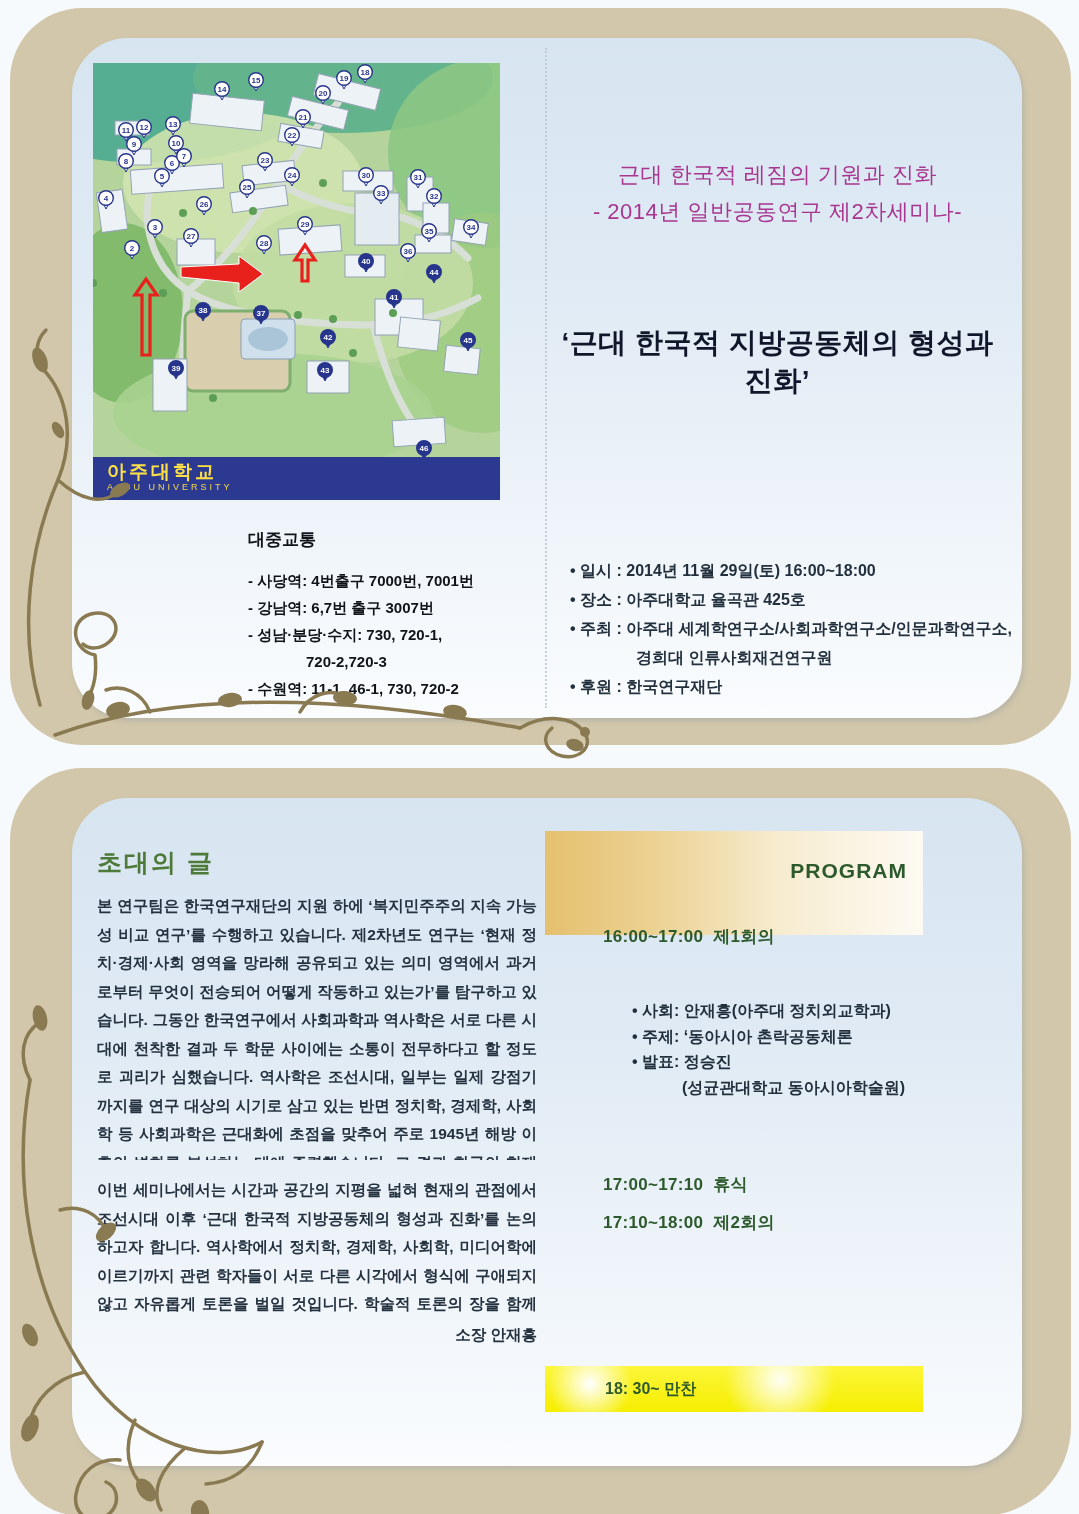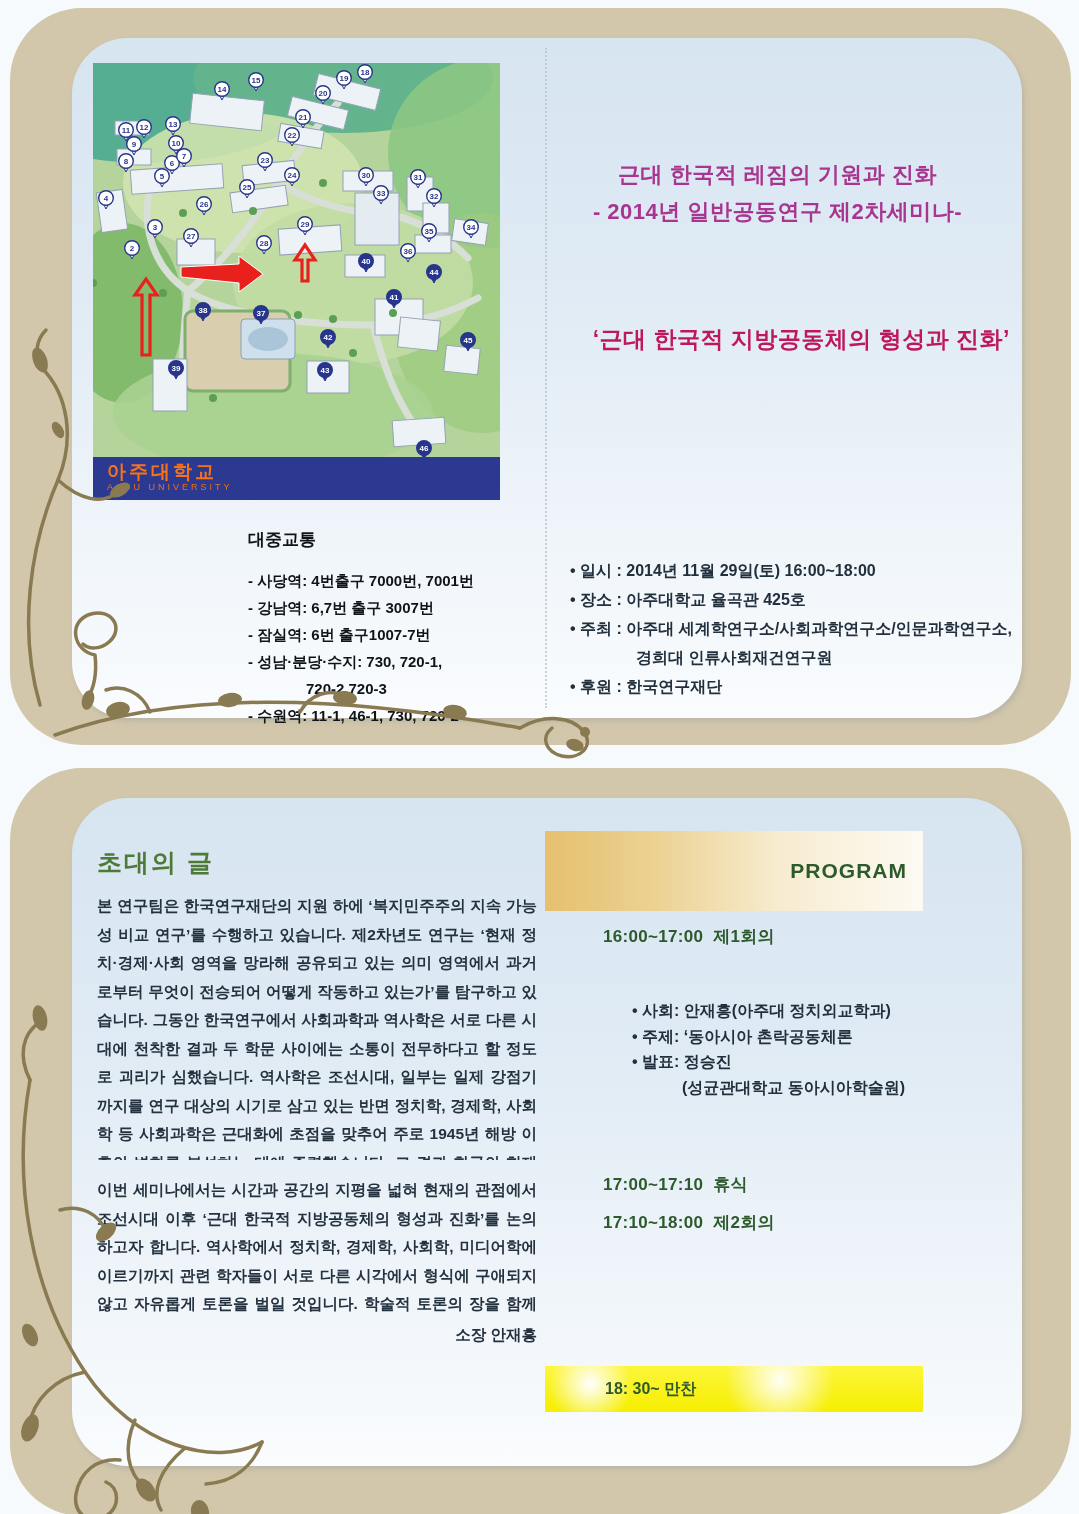--- a/index.html
+++ b/index.html
@@ -14,48 +14,48 @@
         background:linear-gradient(180deg,#d7e5f1 0%,#dfeaf4 35%,#eef4f9 70%,#fafcfe 100%);
         box-shadow:2px 3px 5px rgba(140,150,160,.35);}
   #card-top{left:72px;top:38px;width:950px;height:680px;}
   #card-bottom{left:72px;top:798px;width:950px;height:668px;}
 
   .abs{position:absolute;}
   .line{white-space:pre-wrap;}
 
   
   #divider{position:absolute;left:545px;top:48px;height:660px;width:0;border-left:2px dotted #b7c3cd;opacity:.75;}
-  #title-block{left:555px;top:156px;width:445px;text-align:center;color:#a8358f;font-weight:bold;font-size:22px;line-height:37px;letter-spacing:.5px;}
-  #subtitle{left:545px;top:324px;width:465px;text-align:right;color:#be185d;font-weight:bold;font-size:23px;letter-spacing:.5px;}
+  #title-block{left:555px;top:156px;width:445px;text-align:center;color:#a8358f;font-weight:normal;font-size:22px;line-height:37px;letter-spacing:.5px;}
+  #subtitle{left:545px;top:324px;width:465px;text-align:center;color:#0f172a;font-weight:bold;font-size:28px;letter-spacing:.5px;}
   #details{left:570px;top:556px;width:450px;font-size:16px;font-weight:bold;color:#22303e;}
   #details .line{line-height:29px;}
   #details .indent{padding-left:66px;}
 
   
   #transport{left:248px;top:528px;width:300px;color:#101418;}
   #transport-heading{font-size:17px;font-weight:bold;margin-bottom:16px;}
   #transport .line{font-size:15px;font-weight:bold;line-height:27px;}
   #transport .indent{padding-left:58px;}
 
   
   #map-wrap{left:93px;top:63px;width:407px;height:437px;}
   #map-svg{display:block;width:407px;height:394px;}
-  #map-logo{width:407px;height:43px;background:#2b3990;color:#f97316;padding:5px 0 0 14px;}
+  #map-logo{width:407px;height:43px;background:#2b3990;color:#fde047;padding:5px 0 0 14px;}
   #logo-kr{font-size:19px;font-weight:800;letter-spacing:3px;line-height:20px;}
   #logo-en{font-size:9px;letter-spacing:3px;opacity:.95;}
 
   
   #invite-heading{left:97px;top:846px;font-size:25px;font-weight:bold;color:#4d7a38;letter-spacing:2px;}
   .invite-par{left:97px;width:440px;font-size:15.5px;font-weight:600;color:#243240;line-height:28.5px;text-align:justify;overflow:hidden;}
   #invite-p1{top:892px;height:268px;}
   #invite-p2{top:1176px;height:146px;}
   #signature{left:97px;top:1322px;width:440px;text-align:right;font-size:15.5px;font-weight:600;color:#243240;line-height:26px;}
 
   
-  #program-bar{left:545px;top:831px;width:378px;height:80px;
+  #program-bar{left:545px;top:831px;width:378px;height:104px;
     background:linear-gradient(to right,#e5c06e 0%,#ecd294 30%,#f7ecd0 62%,#fdfaf3 100%);}
   #program-title{position:absolute;right:16px;top:28px;font-size:21px;font-weight:bold;color:#2d5a2d;letter-spacing:1px;}
   .sess-time{font-size:17px;font-weight:bold;color:#2d5a2d;letter-spacing:.3px;}
   #s1-head{left:603px;top:925px;}
   #break-head{left:603px;top:1173px;}
   #s2-head{left:603px;top:1211px;}
   .sess-items{font-size:16px;font-weight:bold;color:#22303e;}
   #s1-items{left:632px;top:998px;width:370px;}
   #s1-items .line{line-height:25.5px;}
   #s1-items .indent{padding-left:50px;}
@@ -288,21 +288,20 @@
       <div id="logo-en">AJOU UNIVERSITY</div>
     </div>
   </div>
 
   <div class="abs" id="transport">
     <div id="transport-heading">대중교통</div>
     <div>
 
     <div class="line">- 사당역: 4번출구 7000번, 7001번</div>
         <div class="line">- 강남역: 6,7번 출구 3007번</div>
-        <div class="line">- 잠실역: 6번 출구1007-7번</div>
         <div class="line">- 성남·분당·수지: 730, 720-1,</div>
         <div class="line indent">720-2,720-3</div>
         <div class="line">- 수원역: 11-1, 46-1, 730, 720-2</div>
       </div>
   </div>
 
   <div class="abs" id="title-block">
     <div>근대 한국적 레짐의 기원과 진화</div>
     <div>- 2014년 일반공동연구 제2차세미나-</div>
   </div>

